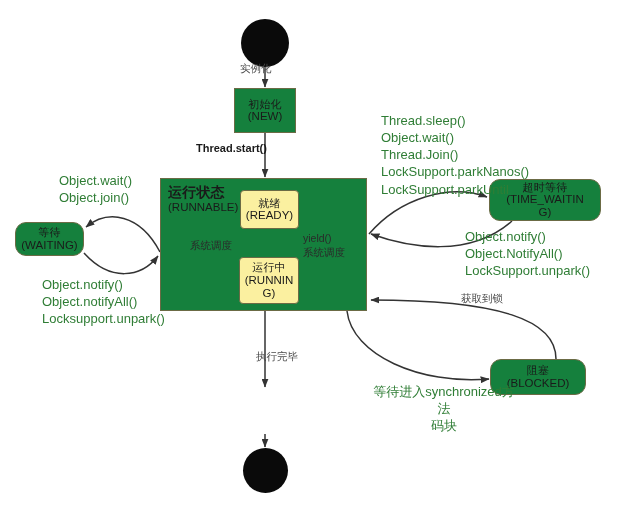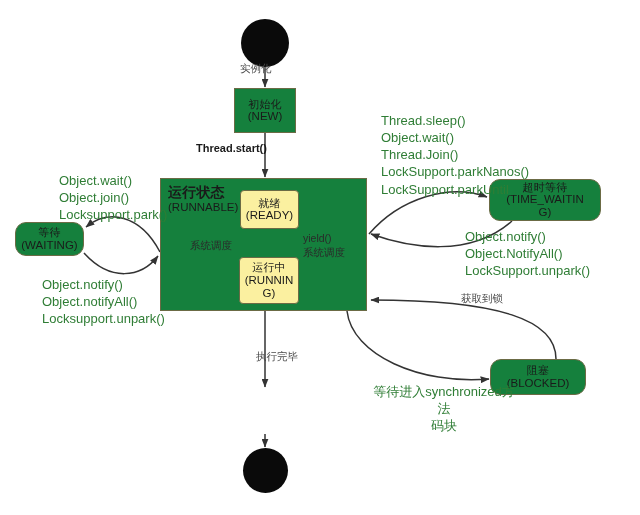--- a/index.html
+++ b/index.html
@@ -191,21 +191,20 @@
 
   <div class="terminal-dot" style="left:243px; top:448px; width:45px; height:45px;"></div>
 
   <div class="edge-label plain" style="left:240px; top:62px;">实例化</div>
 
   <div class="edge-label bold-dark" style="left:196px; top:142px;">Thread.start()</div>
 
   <div class="edge-label green" style="left:59px; top:172px;">
     <div>Object.wait()</div>
     <div>Object.join()</div>
-    <div>Locksupport.park()</div>
   </div>
 
   <div class="edge-label green" style="left:42px; top:276px;">
     <div>Object.notify()</div>
     <div>Object.notifyAll()</div>
     <div>Locksupport.unpark()</div>
   </div>
 
   <div class="edge-label green" style="left:381px; top:112px;">
     <div>Thread.sleep()</div>

